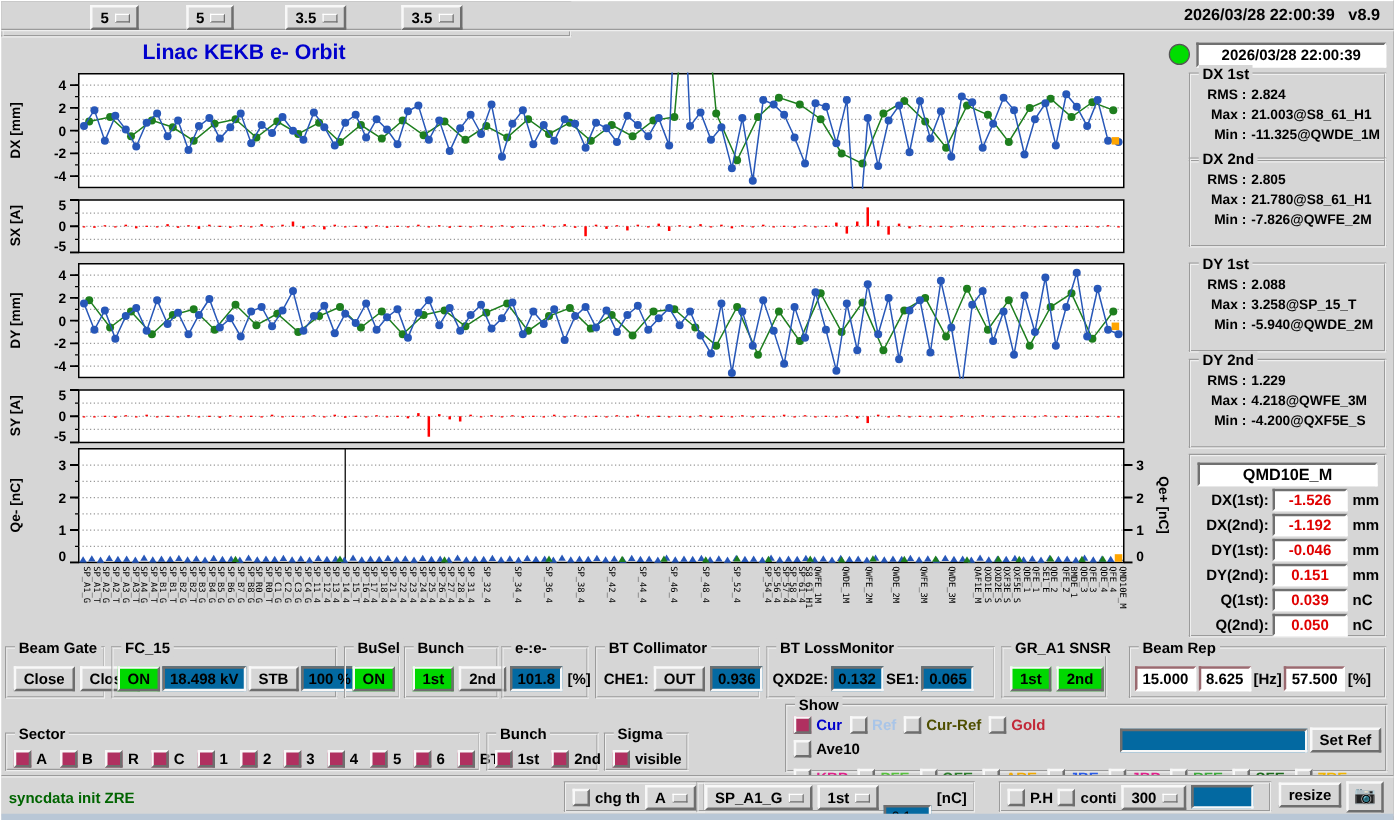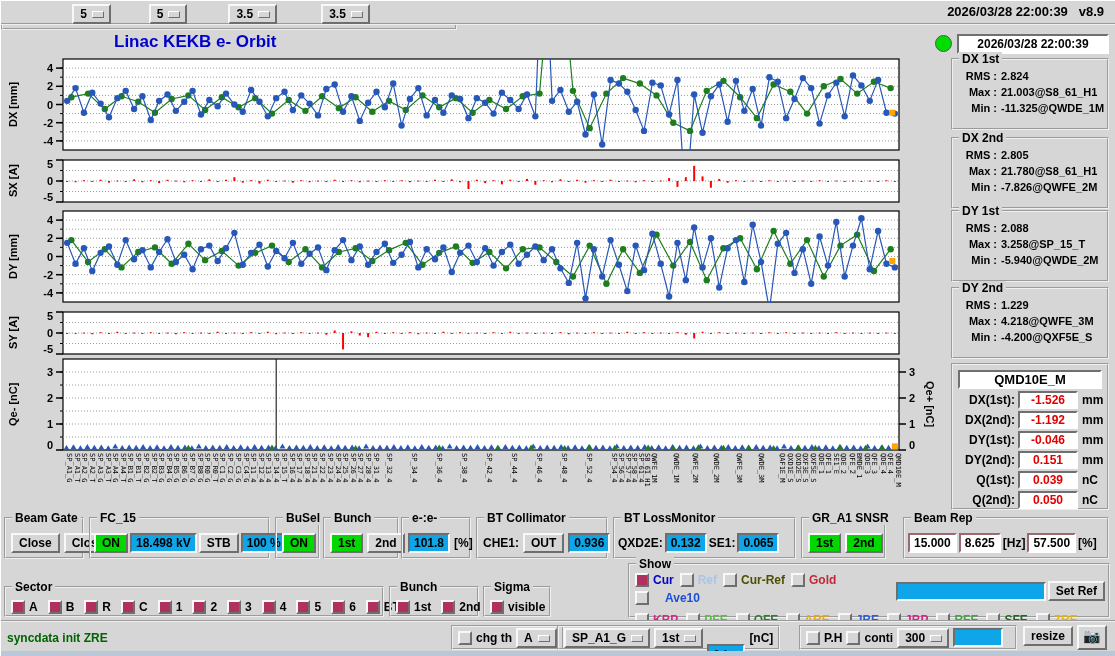--- a/index.html
+++ b/index.html
@@ -18,36 +18,36 @@
   #xlabels{position:absolute;left:0;top:0;width:100%;height:100%;pointer-events:none;}
   .xl{position:absolute;font-family:"DejaVu Sans Mono",monospace;font-size:7px;color:#000;
       transform-origin:0 0;transform:rotate(90deg);white-space:nowrap;}
   
   .statusdot{position:absolute;left:934px;top:34px;width:15px;height:15px;border-radius:50%;background:#00dd00;border:1px solid #555;}
   .tsbox{position:absolute;left:956px;top:33px;width:148px;height:15px;background:#fff;border:2px solid;border-color:#707070 #fff #fff #707070;
          font-size:12px;font-weight:bold;text-align:center;padding-top:1px;}
   .lf{position:absolute;border:2px groove #efefef;box-sizing:border-box;}
   .lf>.cap{position:absolute;top:-8px;left:6px;background:#d6d6d6;padding:0 3px;font-size:12px;font-weight:bold;white-space:nowrap;}
   .statbox{left:950px;width:158px;height:72px;}
-  #stat0{top:57px}#stat1{top:136px}#stat2{top:209px}#stat3{top:286px}
+  #stat0{top:57px}#stat1{top:125px}#stat2{top:209px}#stat3{top:286px}
   .statrow{display:flex;font-size:11px;font-weight:bold;margin:4px 0 0 4px;white-space:nowrap;}
   .statrow .k{width:40px;text-align:right;margin-right:4px;}
   .statbox .statrow:first-of-type{margin-top:10px;}
   #qmd{left:950px;top:362px;width:158px;height:147px;}
   .qmdtitle{margin:5px auto 2px auto;width:140px;background:#fff;border:2px solid;border-color:#707070 #fff #fff #707070;
             font-size:13px;font-weight:bold;text-align:center;padding:0;}
   .qmdrow{display:flex;align-items:center;font-size:12px;font-weight:bold;margin:2px 2px 0 2px;}
   .qmdrow .k{width:60px;text-align:right;margin-right:3px;}
   .qmdrow .v{width:52px;background:#fff;border:2px solid;border-color:#707070 #fff #fff #707070;color:#e00000;text-align:center;padding:0 2px;}
   .qmdrow .u{margin-left:4px;}
   
   .btn{display:inline-block;font-size:12px;font-weight:bold;padding:1px 6px;background:#d6d6d6;
        border:2px solid;border-color:#f8f8f8 #6e6e6e #6e6e6e #f8f8f8;white-space:nowrap;}
   .btn.green{background:#00d800;}
-  .field{display:inline-block;font-size:12px;font-weight:bold;padding:1px 4px;background:#0ea5e9;
+  .field{display:inline-block;font-size:12px;font-weight:bold;padding:1px 4px;background:#0369a1;
          border:2px solid;border-color:#6e6e6e #f8f8f8 #f8f8f8 #6e6e6e;white-space:nowrap;}
   .field.pink{background:#ffffff;border-color:#9a6a70 #fff #fff #9a6a70;}
   .field.thin{font-weight:normal;}
   .lbl{font-size:12px;font-weight:bold;white-space:nowrap;}
   .opt{display:inline-block;position:relative;font-size:12px;font-weight:bold;padding:1px 22px 1px 6px;background:#d6d6d6;
        border:2px solid;border-color:#f8f8f8 #6e6e6e #6e6e6e #f8f8f8;white-space:nowrap;}
   .opt::after{content:"";position:absolute;right:5px;top:50%;margin-top:-3px;width:10px;height:5px;background:#d6d6d6;
        border:1px solid;border-color:#fff #6e6e6e #6e6e6e #fff;}
   .cb{display:inline-block;width:10px;height:10px;background:#d6d6d6;flex:none;
       border:2px solid;border-color:#f8f8f8 #6e6e6e #6e6e6e #f8f8f8;}
@@ -1220,21 +1220,21 @@
             <span class="cb"></span>
             <span class="cbl" style="color: rgb(169, 197, 232);">Ref</span>
           </span><span class="cbitem">
             <span class="cb"></span>
             <span class="cbl" style="color: rgb(79, 79, 0);">Cur-Ref</span>
           </span><span class="cbitem">
             <span class="cb"></span>
             <span class="cbl" style="color: rgb(194, 40, 56);">Gold</span>
           </span><span class="cbitem">
             <span class="cb"></span>
-            <span class="cbl" style="color: #1d4ed8; margin-left: 12px;">Ave10</span>
+            <span class="cbl" style="color: #000000;">Ave10</span>
           </span></span>
       <input class="field" id="ref-input" value="" style="">
       <span class="btn">Set Ref</span>
     </div>
     <div id="show-r2">
         <span class="cbitem">
           <span class="cb"></span>
           <span class="cbl" style="color: rgb(224, 33, 138);">KBP</span>
         </span>
         <span class="cbitem">

